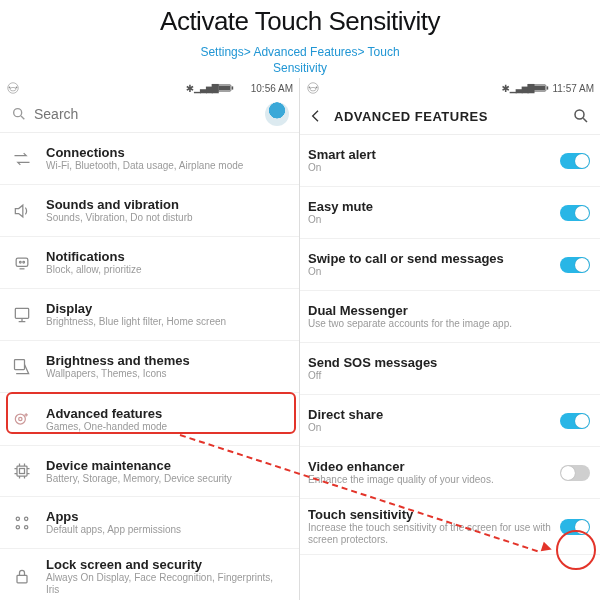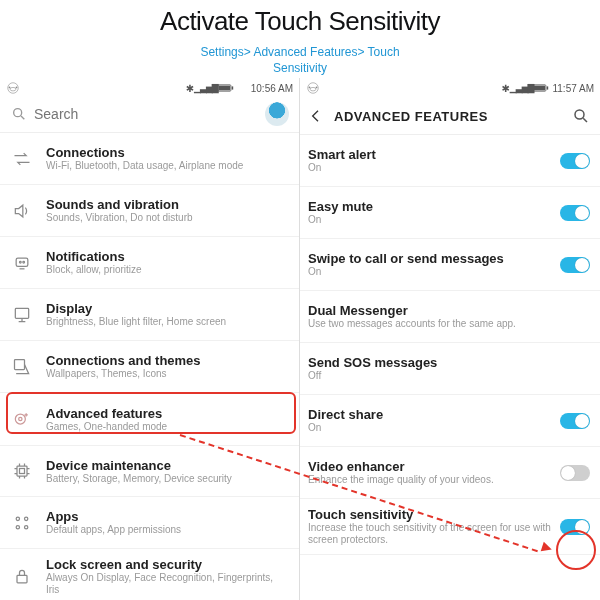--- a/index.html
+++ b/index.html
@@ -136,21 +136,21 @@
           </div>
       </div>
       <div class="row">
         <div class="ricon">
             <svg width="20" height="20" viewBox="0 0 24 24" fill="none" stroke="#8a8a8a" stroke-width="1.5">
               <rect x="3" y="3" width="12" height="12" rx="1"></rect>
               <path d="M15 9l5 11H5"></path>
             </svg>
           </div>
         <div class="rtext">
-            <div class="rtitle">Connections and themes</div>
+            <div class="rtitle">Brightness and themes</div>
             <div class="rsub">Wallpapers, Themes, Icons</div>
           </div>
       </div>
       <div class="row af">
         <div class="ricon">
             <svg width="20" height="20" viewBox="0 0 24 24" fill="none" stroke="#c99" stroke-width="1.5">
               <circle cx="10" cy="12" r="6"></circle>
               <circle cx="10" cy="12" r="2"></circle>
               <path d="M17 5v4M15 7h4"></path>
             </svg>
@@ -263,21 +263,21 @@
             <div class="rtitle">Swipe to call or send messages</div>
             <div class="rsub">On</div>
           </div>
         <div class="toggle on">
             <div class="knob"></div>
           </div>
       </div>
       <div class="row">
         <div class="rtext">
             <div class="rtitle">Dual Messenger</div>
-            <div class="rsub">Use two messages accounts for the same app.</div>
+            <div class="rsub">Use two separate accounts for the image app.</div>
           </div>
       </div>
       <div class="row">
         <div class="rtext">
             <div class="rtitle">Send SOS messages</div>
             <div class="rsub">Off</div>
           </div>
       </div>
       <div class="row">
         <div class="rtext">

